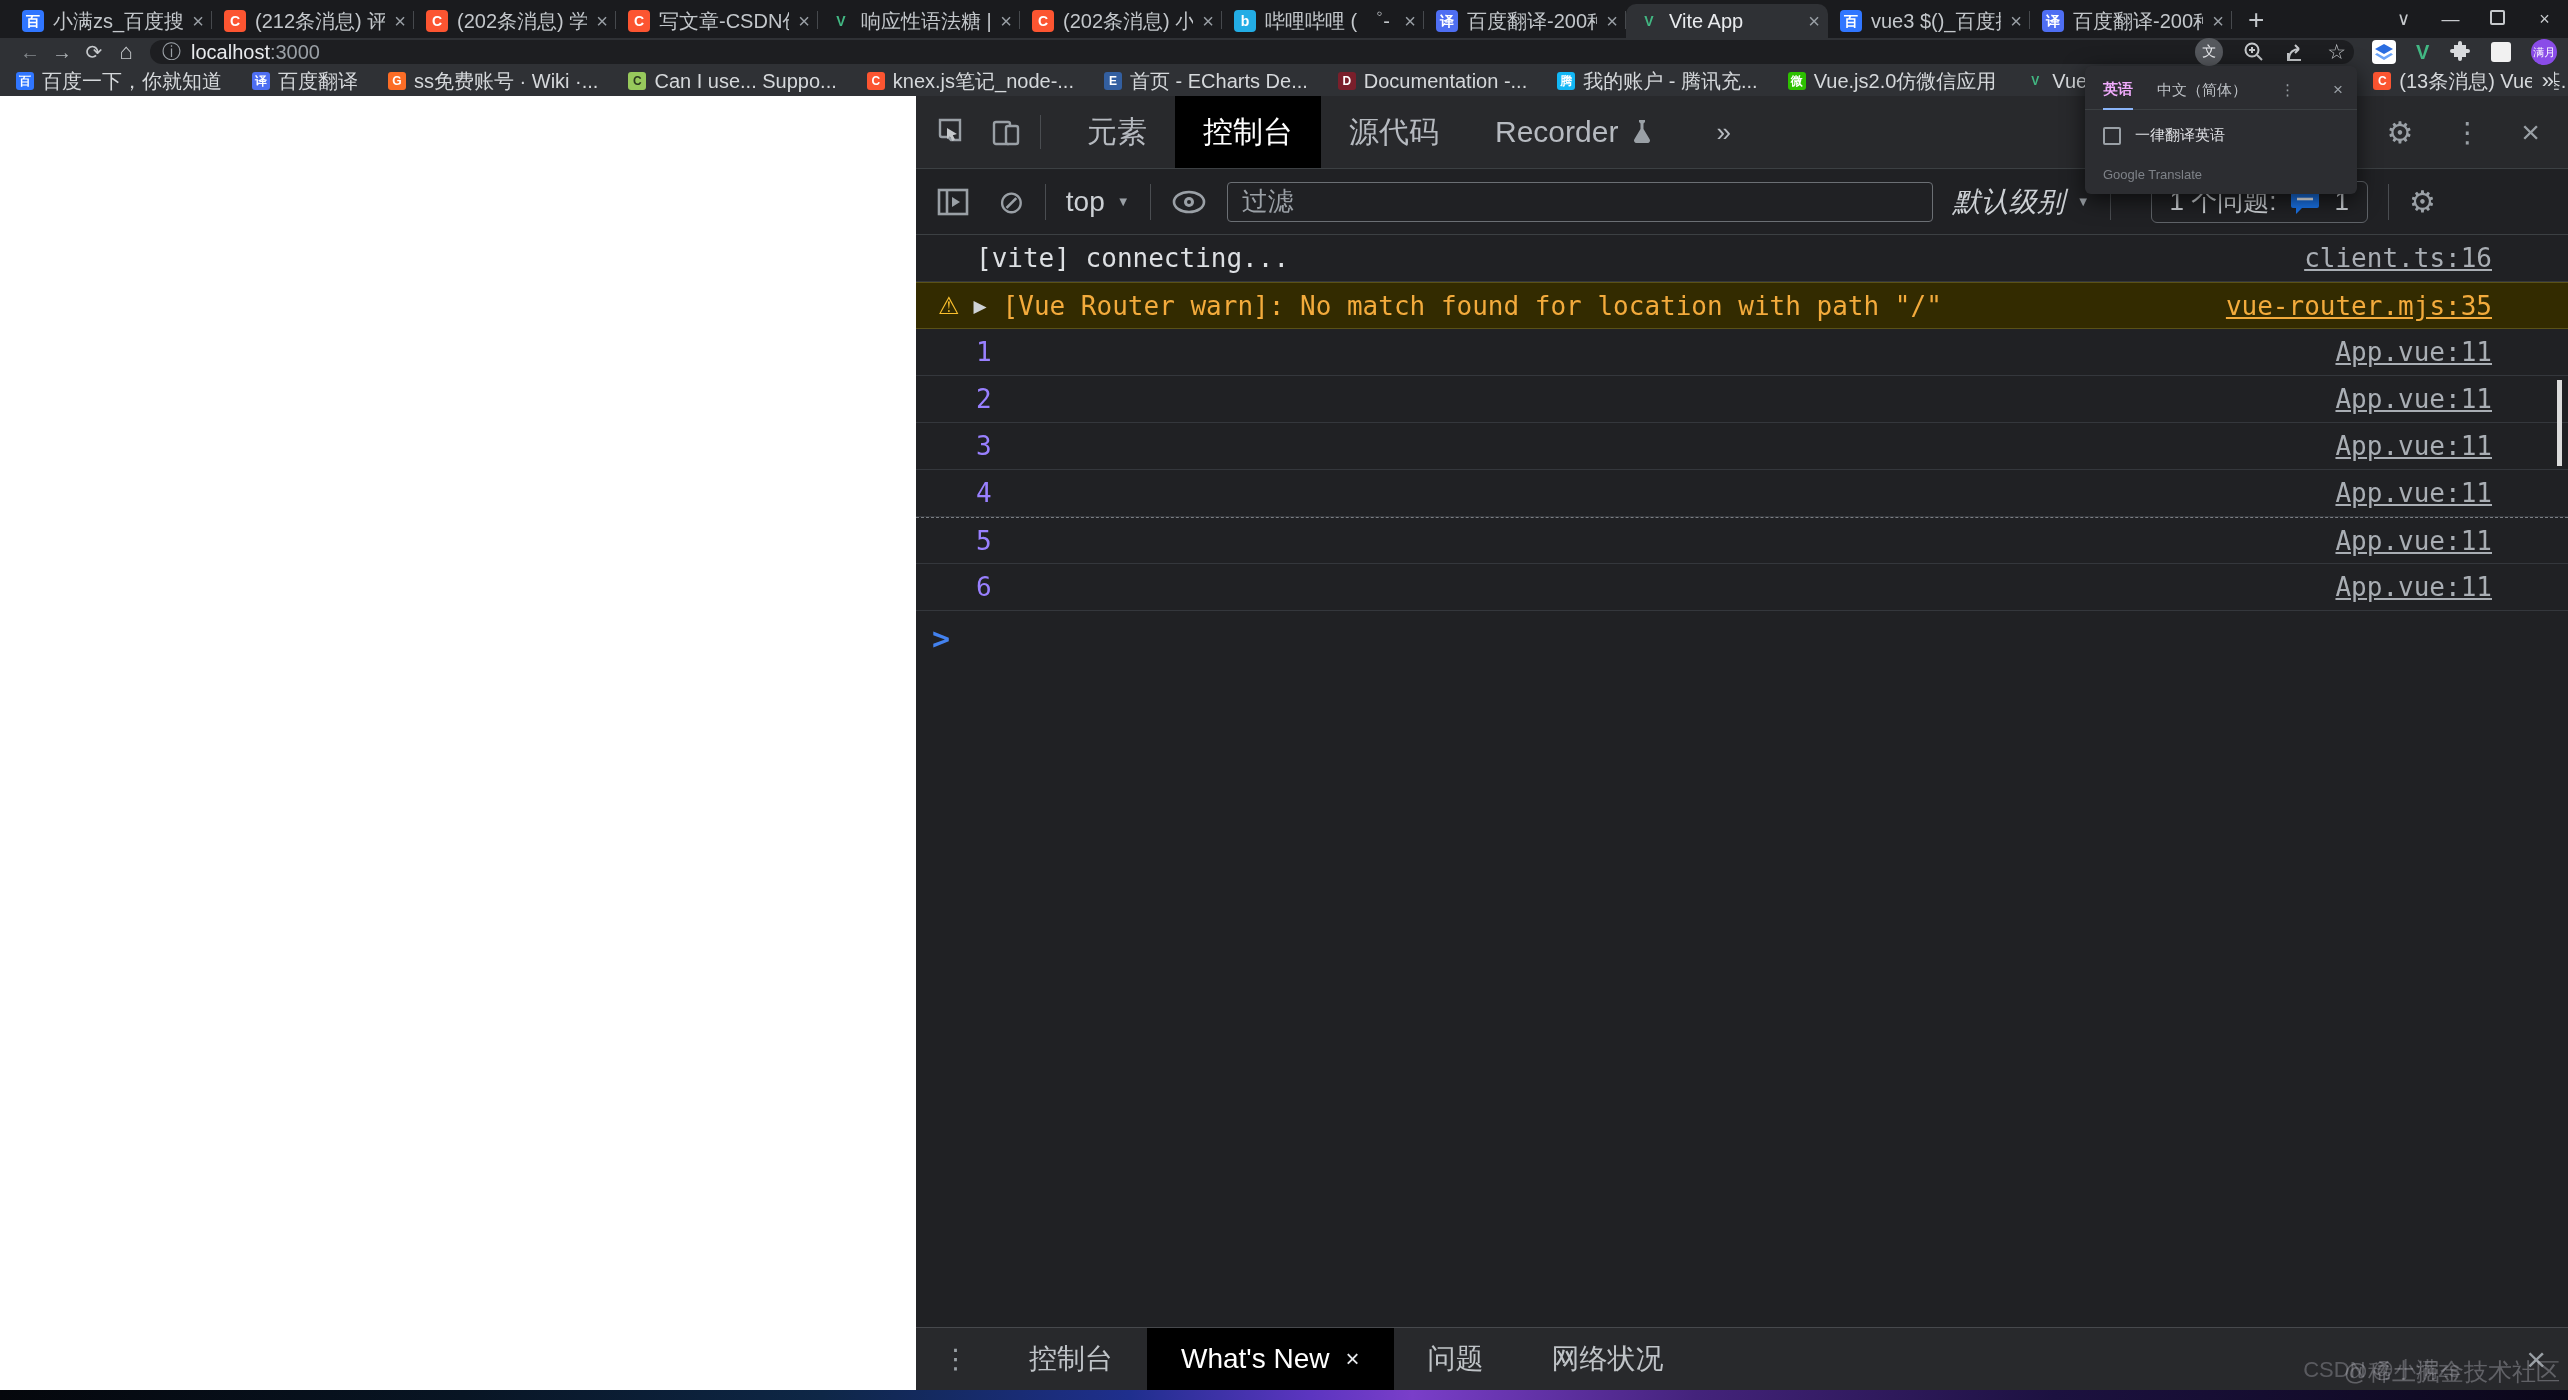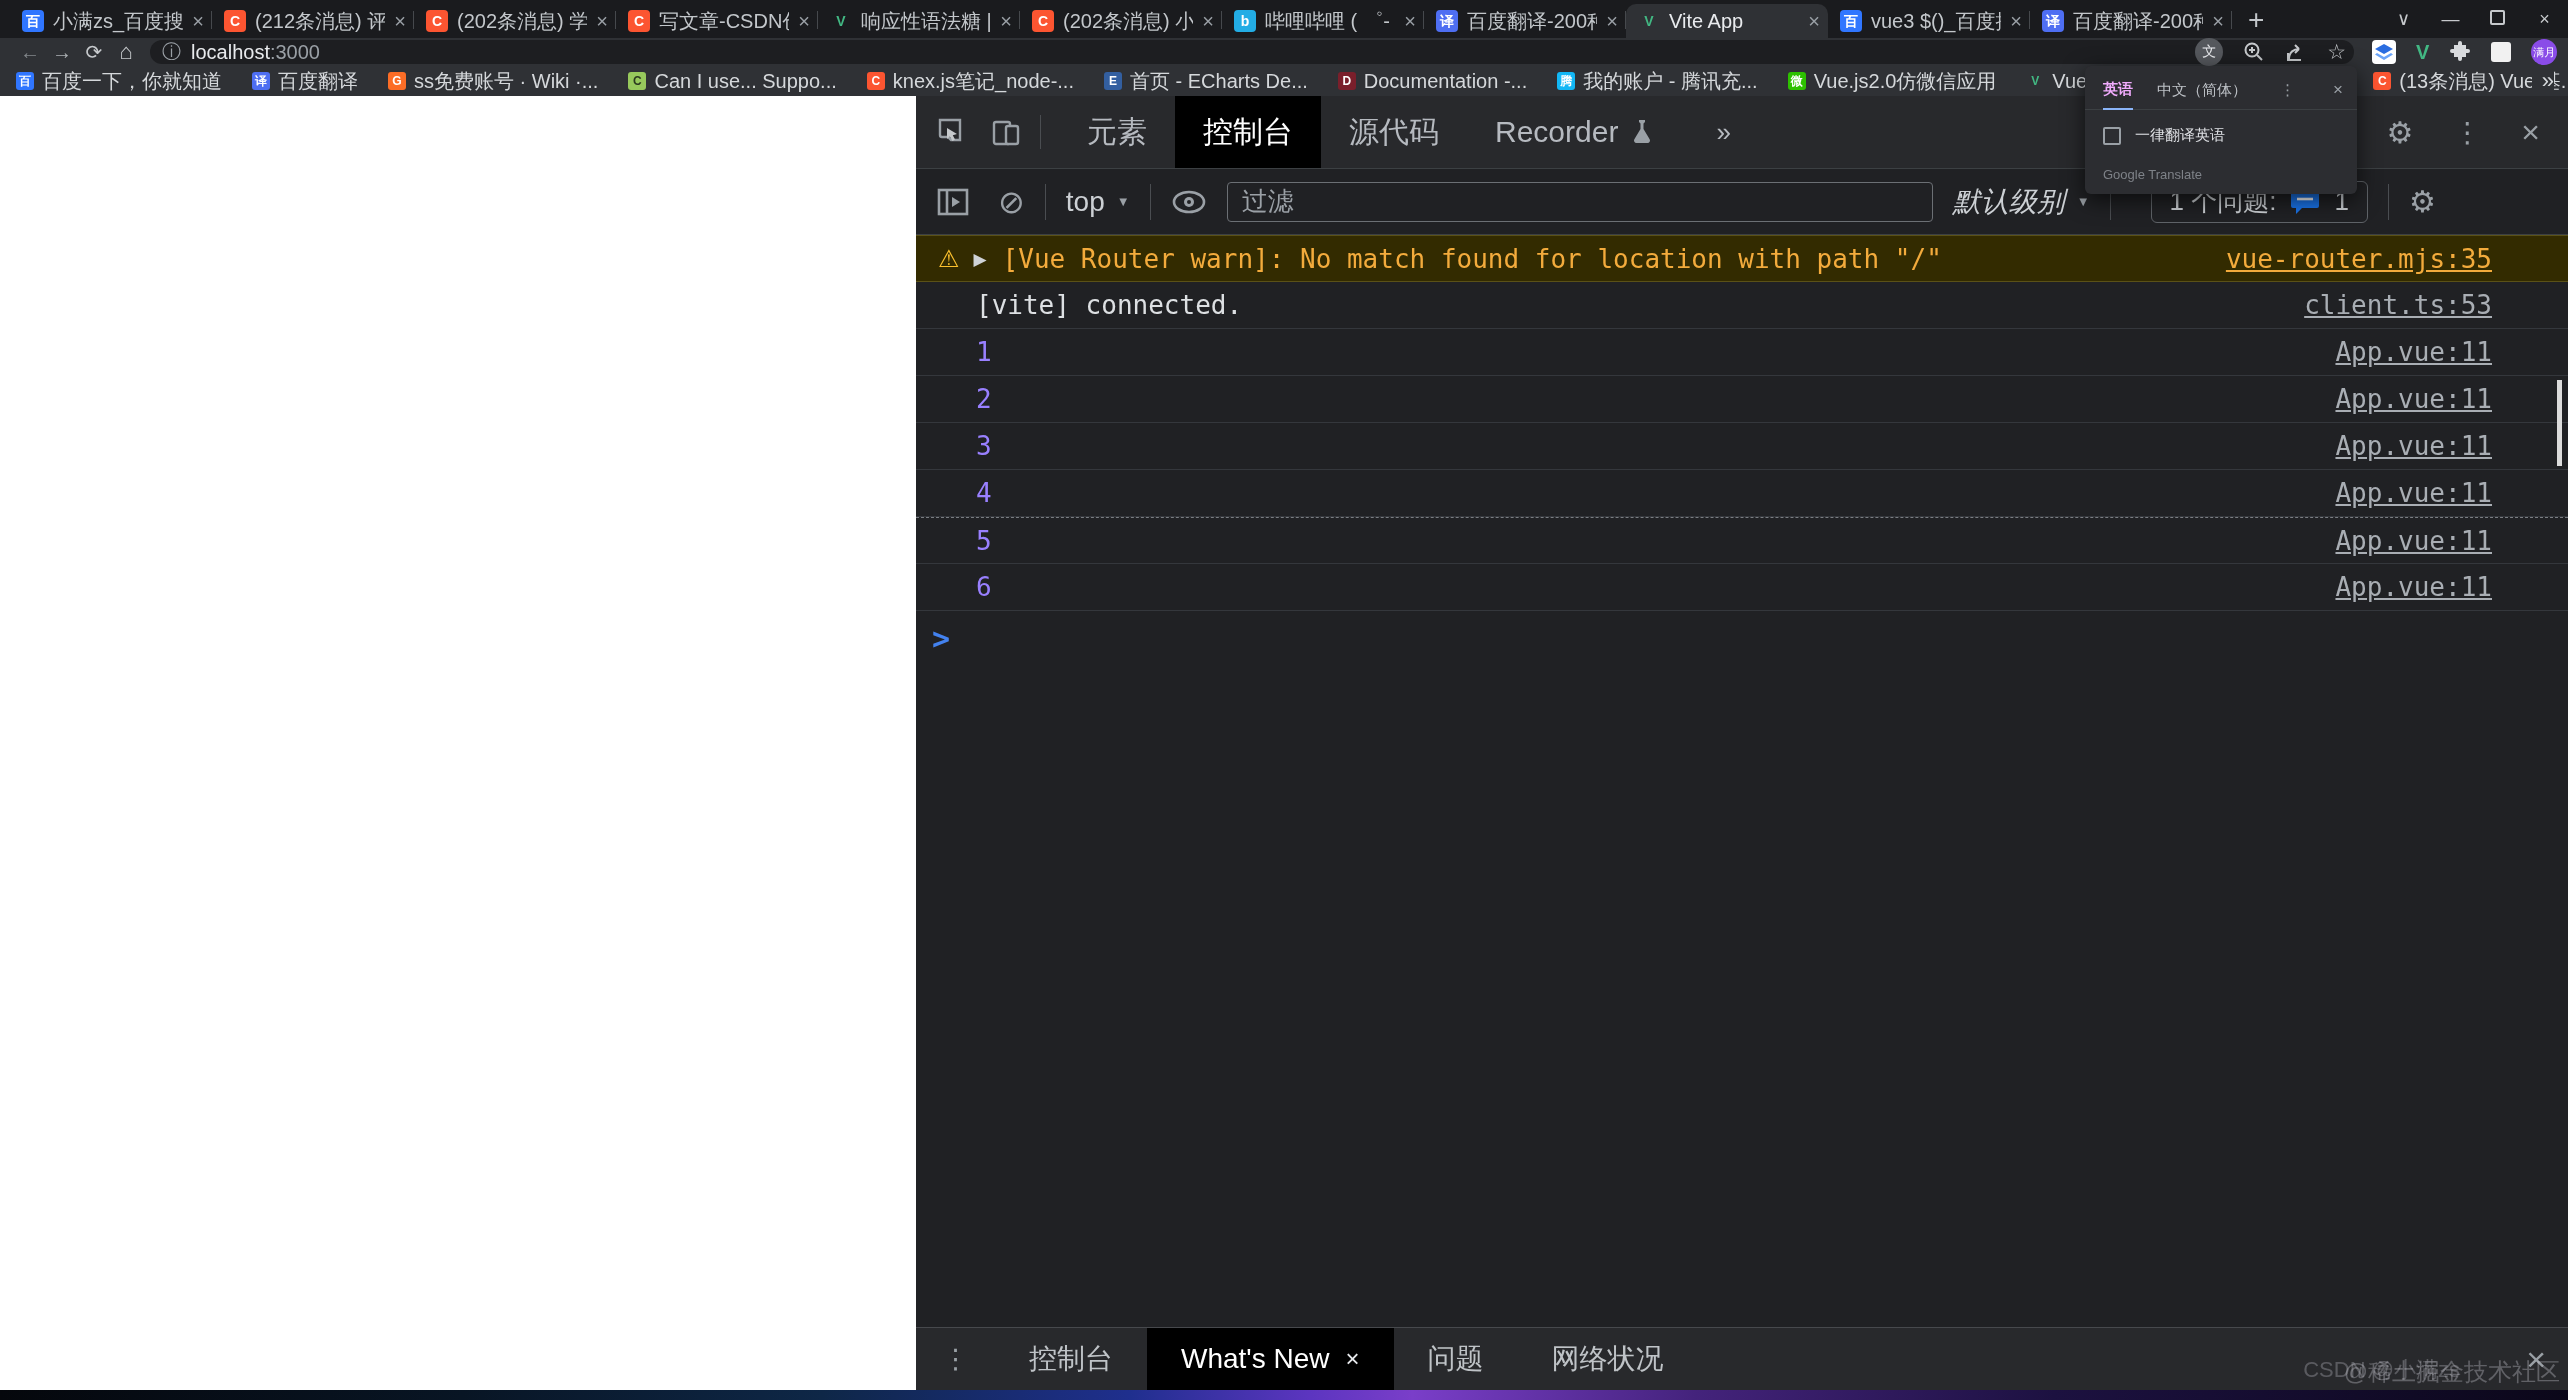--- a/index.html
+++ b/index.html
@@ -373,29 +373,29 @@
             </svg>
         </span>
         <span>1</span>
       </span>
       <span class="tb-div"></span>
       <span class="tb-icon" style="font-size:30px">⚙</span>
     </div>
 
     <div class="console-list">
 
+    <div class="crow log">
+          <span class="msg">[vite] connecting...</span>
+          <span class="src">client.ts:16</span>
+        </div>
         <div class="crow warn">
           <span class="warn-icon">⚠</span>
           <span class="warn-arrow">▶</span>
           <span class="msg">[Vue Router warn]: No match found for location with path "/"</span>
           <span class="src">vue-router.mjs:35</span>
-        </div>
-        <div class="crow log">
-          <span class="msg">[vite] connected.</span>
-          <span class="src">client.ts:53</span>
         </div>
         <div class="crow count">
           <span class="msg">1</span>
           <span class="src">App.vue:11</span>
         </div>
         <div class="crow count">
           <span class="msg">2</span>
           <span class="src">App.vue:11</span>
         </div>
         <div class="crow count">

